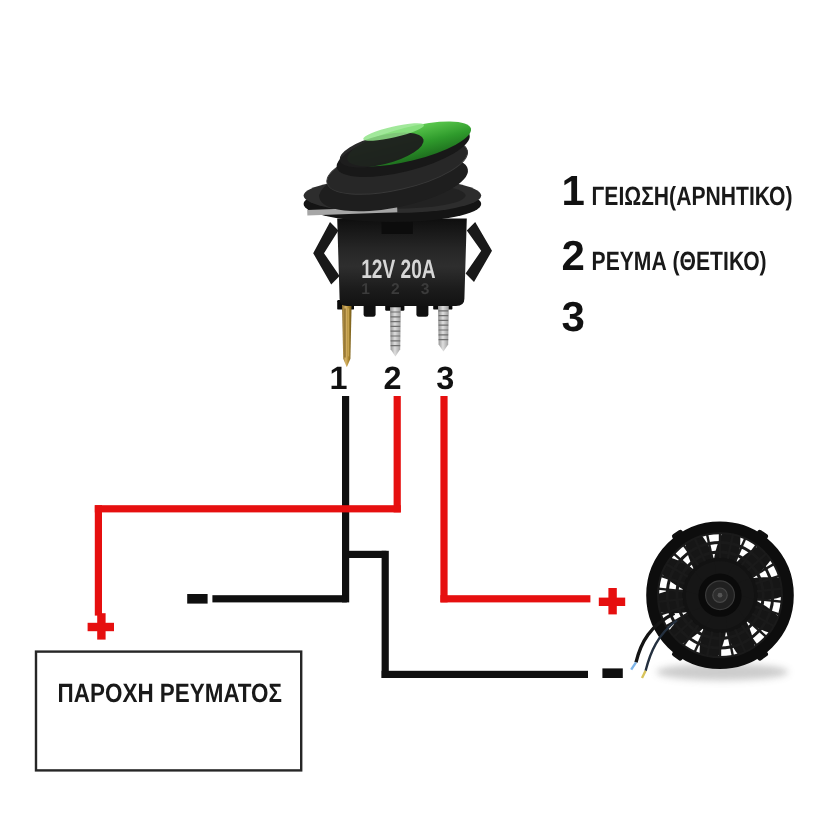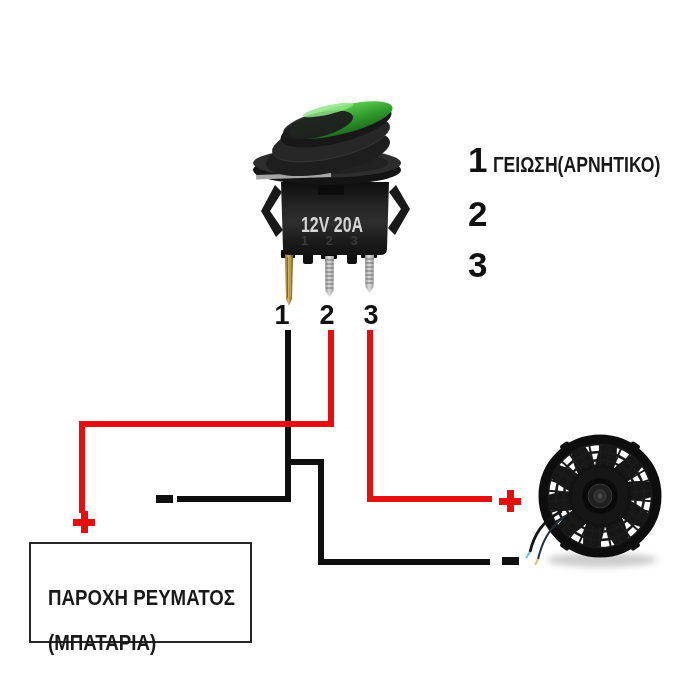--- a/index.html
+++ b/index.html
@@ -21,21 +21,21 @@
   .pin-label{position:absolute;top:302px;width:28px;text-align:center;
     font-size:27px;font-weight:bold;line-height:1;color:#111;}
   
   .legend-row{position:absolute;left:468px;display:flex;align-items:baseline;gap:6px;white-space:nowrap;}
   .legend-num{font-size:35px;font-weight:bold;line-height:1;color:#111;}
   .legend-label{font-size:22px;font-weight:bold;}
   .cond{display:inline-block;transform:scaleX(.8);transform-origin:left bottom;}
   
   .battery-box{position:absolute;left:29px;top:542px;width:223px;height:101px;
     border:2.5px solid #262626;background:#fff;box-sizing:border-box;padding:21px 0 0 17px;}
-  .battery-line{font-size:22px;font-weight:bold;line-height:25px;white-space:nowrap;margin-top:20px;}
+  .battery-line{font-size:22px;font-weight:bold;line-height:25px;white-space:nowrap;}
   .battery-line .cond{transform:scaleX(.85);}
 </style>
 </head>
 <body>
 
 <div id="canvas">
 
   <svg class="abs" style="left:248px;top:93px" width="175" height="220" viewBox="0 0 175 220">
     <defs>
       <linearGradient id="bodyGrad" x1="0" y1="0" x2="0" y2="1">
@@ -133,20 +133,21 @@
   <div class="pin-label" style="left:268px">1</div>
   <div class="pin-label" style="left:313px">2</div>
   <div class="pin-label" style="left:357px">3</div>
 
   <div class="legend-row" style="top:142px">
     <span class="legend-num">1</span>
     <span class="legend-label"><span class="cond">ΓΕΙΩΣΗ(ΑΡΝΗΤΙΚΟ)</span></span>
   </div>
   <div class="legend-row" style="top:196px">
     <span class="legend-num">2</span>
+    <span class="legend-label"><span class="cond">ΡΕΥΜΑ (ΘΕΤΙΚΟ)</span></span>
   </div>
   <div class="legend-row" style="top:247px">
     <span class="legend-num">3</span>
   </div>
 
   <div class="wire" style="left:285px;top:330px;width:6px;height:172px"></div>
   <div class="wire" style="left:177px;top:496px;width:112px;height:6px"></div>
   <div class="wire" style="left:288px;top:459px;width:34px;height:6px"></div>
   <div class="wire" style="left:318px;top:459px;width:6px;height:106px"></div>
   <div class="wire" style="left:318px;top:559px;width:172px;height:6px"></div>
@@ -163,21 +164,20 @@
     </div>
   <div class="minus" style="left:156px;top:495px"></div>
   <div class="plus" style="left:499px;top:490px">
       <i class="pv"></i>
       <i class="ph"></i>
     </div>
   <div class="minus" style="left:502px;top:557px"></div>
 
   <div class="battery-box">
     <div class="battery-line"><span class="cond">ΠΑΡΟΧΗ ΡΕΥΜΑΤΟΣ</span></div>
-    <div class="battery-line"><span class="cond">(ΜΠΑΤΑΡΙΑ)</span></div>
   </div>
 
   <svg class="abs" style="left:518px;top:425px" width="170" height="150" viewBox="0 0 170 150">
     <defs>
       <filter id="fblur" x="-40%" y="-40%" width="180%" height="180%">
           <feGaussianBlur stdDeviation="3"></feGaussianBlur>
         </filter>
     </defs>
     <ellipse cx="84" cy="135" rx="55" ry="7" fill="#8f8f8f" opacity="0.45" filter="url(#fblur)"></ellipse>
 

